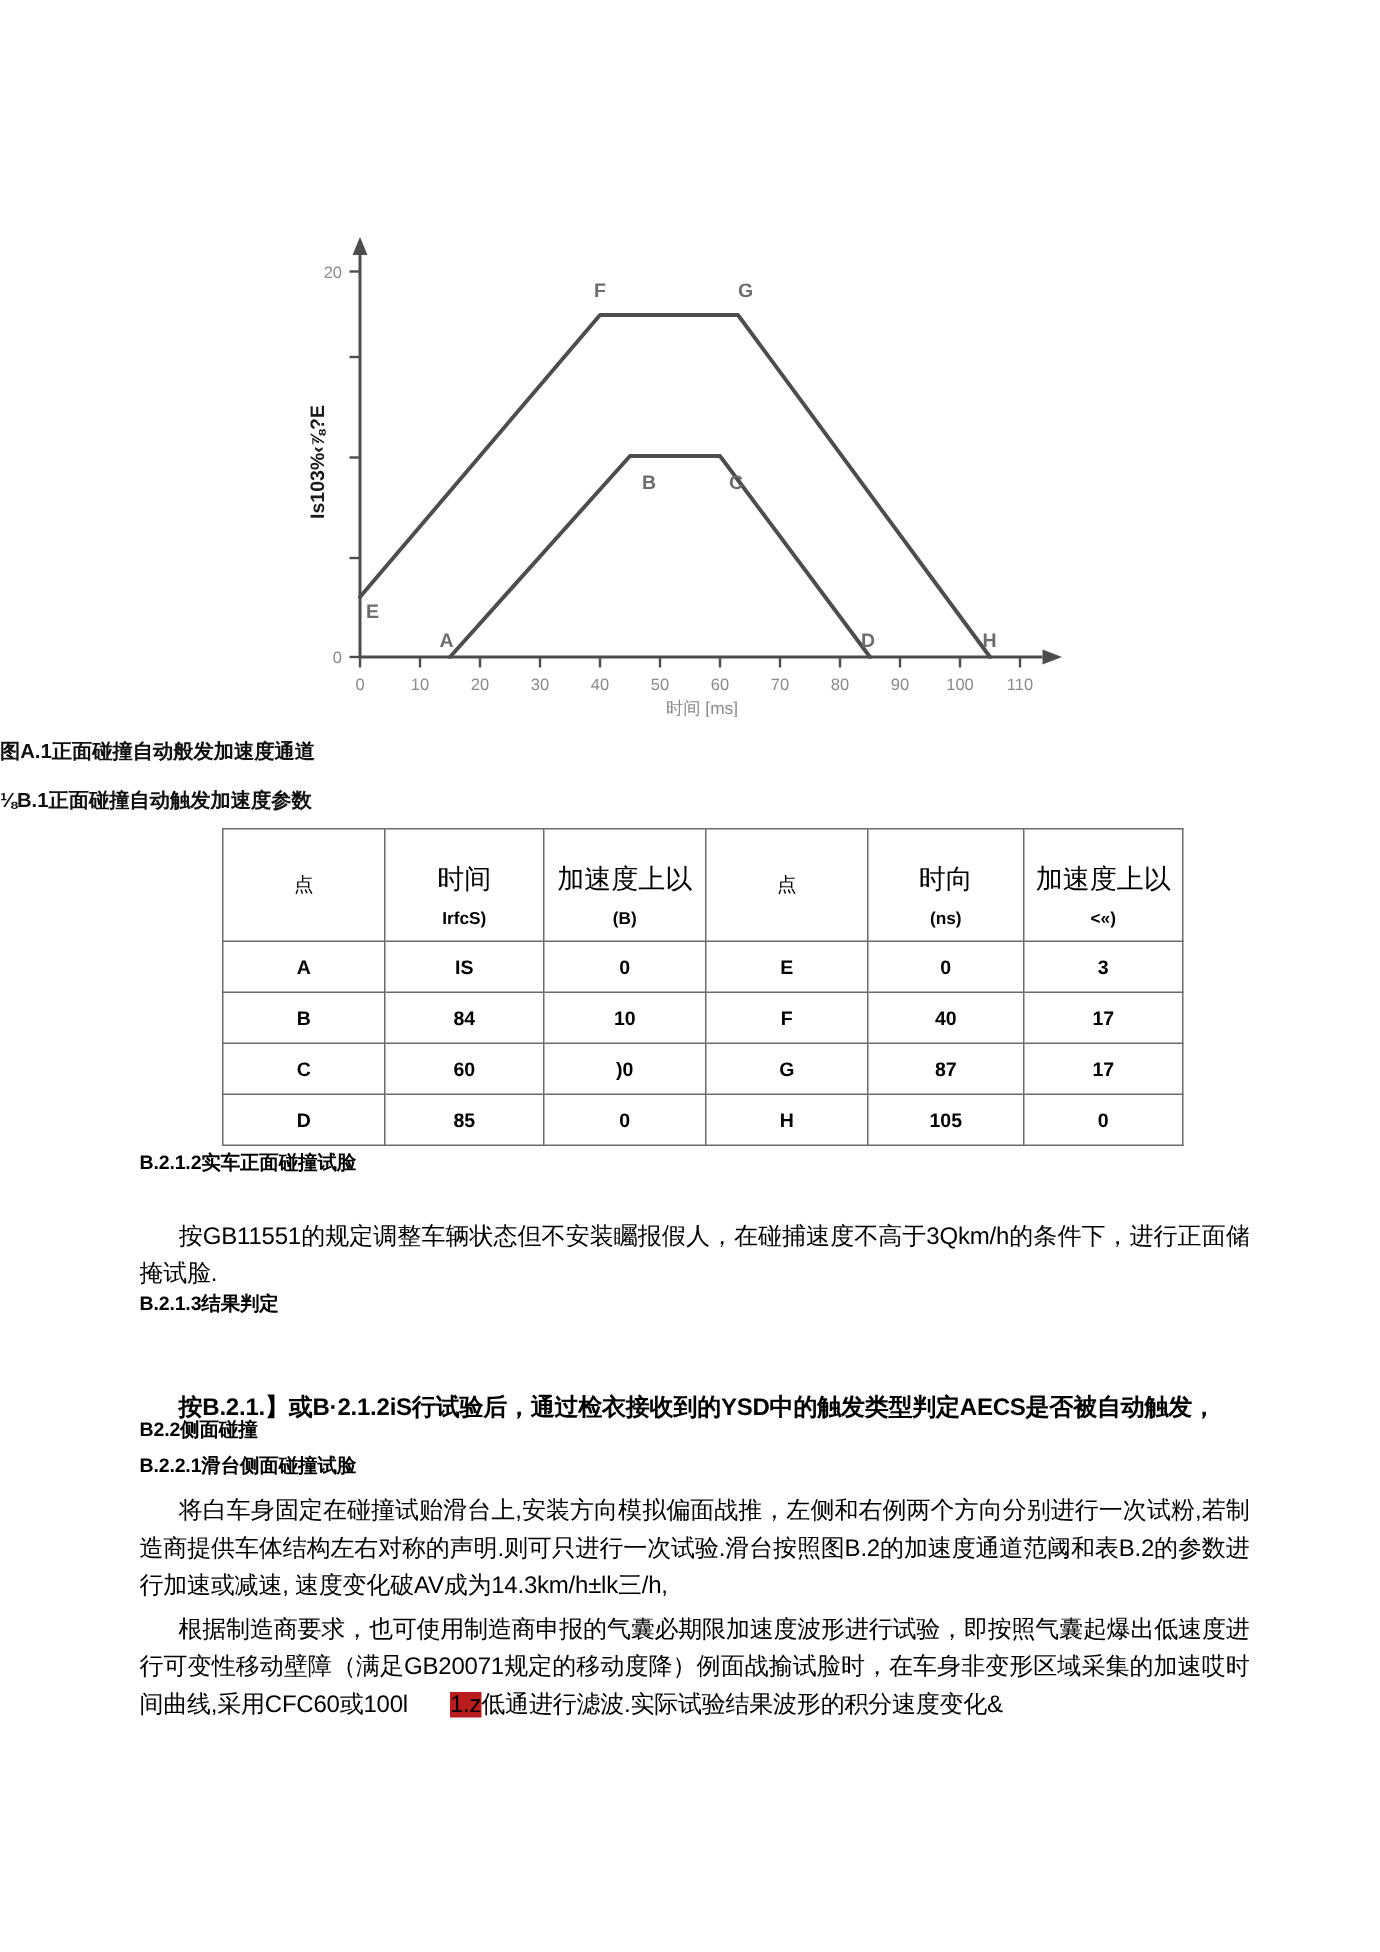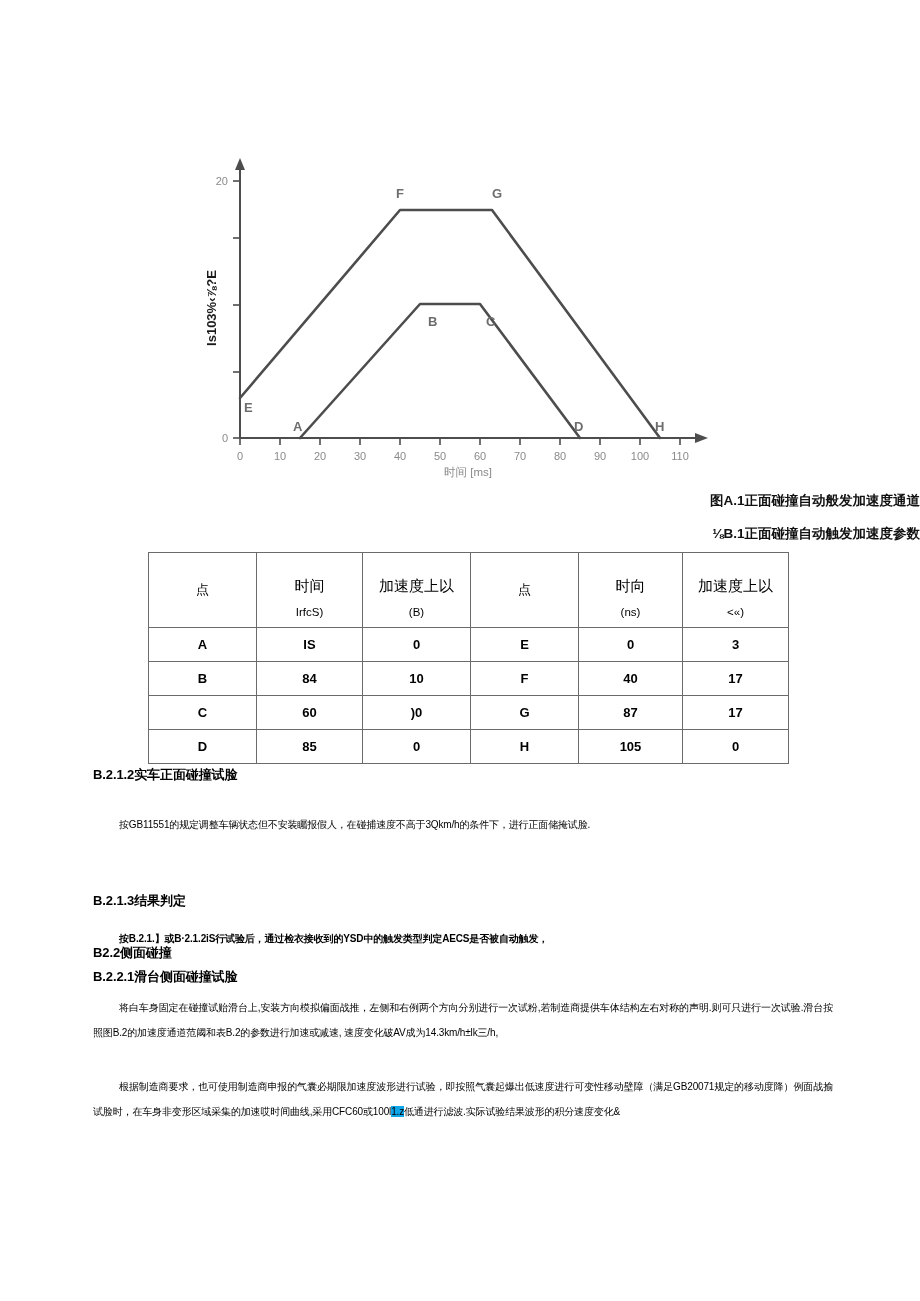--- a/index.html
+++ b/index.html
@@ -26,21 +26,21 @@
   }
   #chart-svg {
     display: block;
     margin: 0 auto;
   }
 
   
   .caption {
     position: absolute;
     width: 920px;
-    text-align: right;
+    text-align: left;
     font-size: 13.5px;
     font-weight: bold;
     letter-spacing: 0px;
     color: #111;
   }
   #figure-caption { top: 492px; }
   #table-caption  { top: 525px; }
 
   
   #params-table {
@@ -64,27 +64,27 @@
     font-weight: normal;
     line-height: 1.05;
   }
   #params-table tr.data-row td {
     height: 33px;
     font-weight: bold;
     font-size: 13px;
   }
   .hdr-main {
     display: block;
-    font-size: 15px;
+    font-size: 18px;
     padding-top: 16px;
   }
   .hdr-unit {
     display: block;
     font-size: 11.5px;
-    font-weight: normal;
+    font-weight: bold;
     padding-top: 12px;
   }
   .hdr-simple {
     display: block;
     font-size: 13px;
     line-height: 74px;
   }
 
   
   .section-head {
@@ -92,31 +92,31 @@
     left: 93px;
     font-size: 13px;
     font-weight: bold;
     letter-spacing: -0.1px;
     white-space: nowrap;
   }
   .body-para {
     position: absolute;
     left: 93px;
     width: 740px;
-    font-size: 10px;
+    font-size: 16px;
     line-height: 25px;
     text-align: justify;
     letter-spacing: -0.15px;
   }
   .body-para .indent { display: inline-block; width: 26px; }
-  .hl { background: #0ea5e9; }
+  .hl { background: #b91c1c; margin-left: 28px; }
 
   #s-b212      { top: 766px; text-align: right; }
   #p-b212      { top: 812px; }
-  #s-b213      { top: 892px; text-align: right; }
+  #s-b213      { top: 860px; text-align: right; }
   #p-b213      { top: 926px; font-weight: bold; }
   #s-b22       { top: 932px; margin-top: 12px; }
   #s-b221      { top: 968px; }
   #p-b221      { top: 995px; }
   #p-b221b     { top: 1074px; }
 </style>
 </head>
 <body>
 
 <div id="figure-block">

